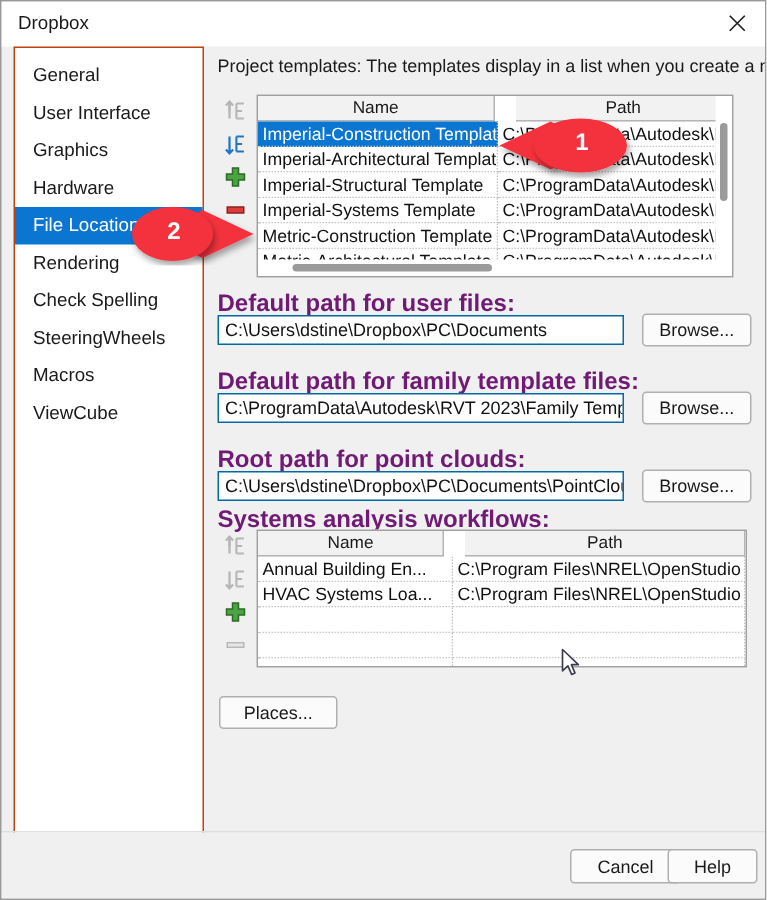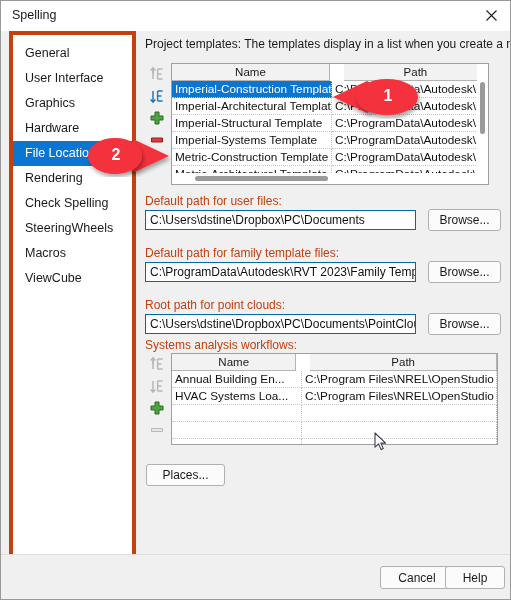--- a/index.html
+++ b/index.html
@@ -48,21 +48,21 @@
   }
   .close-btn svg { display: block; }
 
   
   .sidebar {
     position: absolute;
     left: 8px; top: 30px;
     width: 127px;
     height: 542px;
     background: #ffffff;
-    border: 4px solid #c2410c;
+    border: 1px solid #c2410c;
     box-sizing: border-box;
   }
   .side-item {
     height: 25px;
     line-height: 25px;
     padding-left: 12px;
     font-size: 12.5px;
     color: #1a1a1a;
     cursor: default;
     white-space: nowrap;
@@ -176,23 +176,24 @@
     display: flex;
     align-items: center;
     justify-content: center;
     cursor: pointer;
   }
   .toolbtn svg { display: block; }
 
   
   .fieldlabel {
     position: absolute;
-    font-size: 12px;
-    color: #c2410c;
+    font-size: 16px;
+    color: #701a75;
     white-space: nowrap;
+    font-weight: bold;
   }
   .textbox {
     position: absolute;
     height: 20px;
     background: #ffffff;
     border: 1px solid #0369a1;
     box-sizing: border-box;
     font-size: 12px;
     color: #111111;
     padding: 0 4px;
@@ -253,21 +254,21 @@
 
   
   .cursor { position: absolute; z-index: 50; pointer-events: none; }
 </style>
 </head>
 <body>
 
 <div id="app">
 
   <div class="titlebar">
-    <div class="titlebar-text">Spelling</div>
+    <div class="titlebar-text">Dropbox</div>
     <div class="close-btn">
       <svg width="13" height="13" viewBox="0 0 13 13">
         <path d="M1.5,1.5 L11.5,11.5 M11.5,1.5 L1.5,11.5" stroke="#222" stroke-width="1.15" fill="none"></path>
       </svg>
     </div>
   </div>
 
   <div class="sidebar">
     <div class="side-list" id="sidebar-list">
         <div class="side-item"><span>General</span></div>

